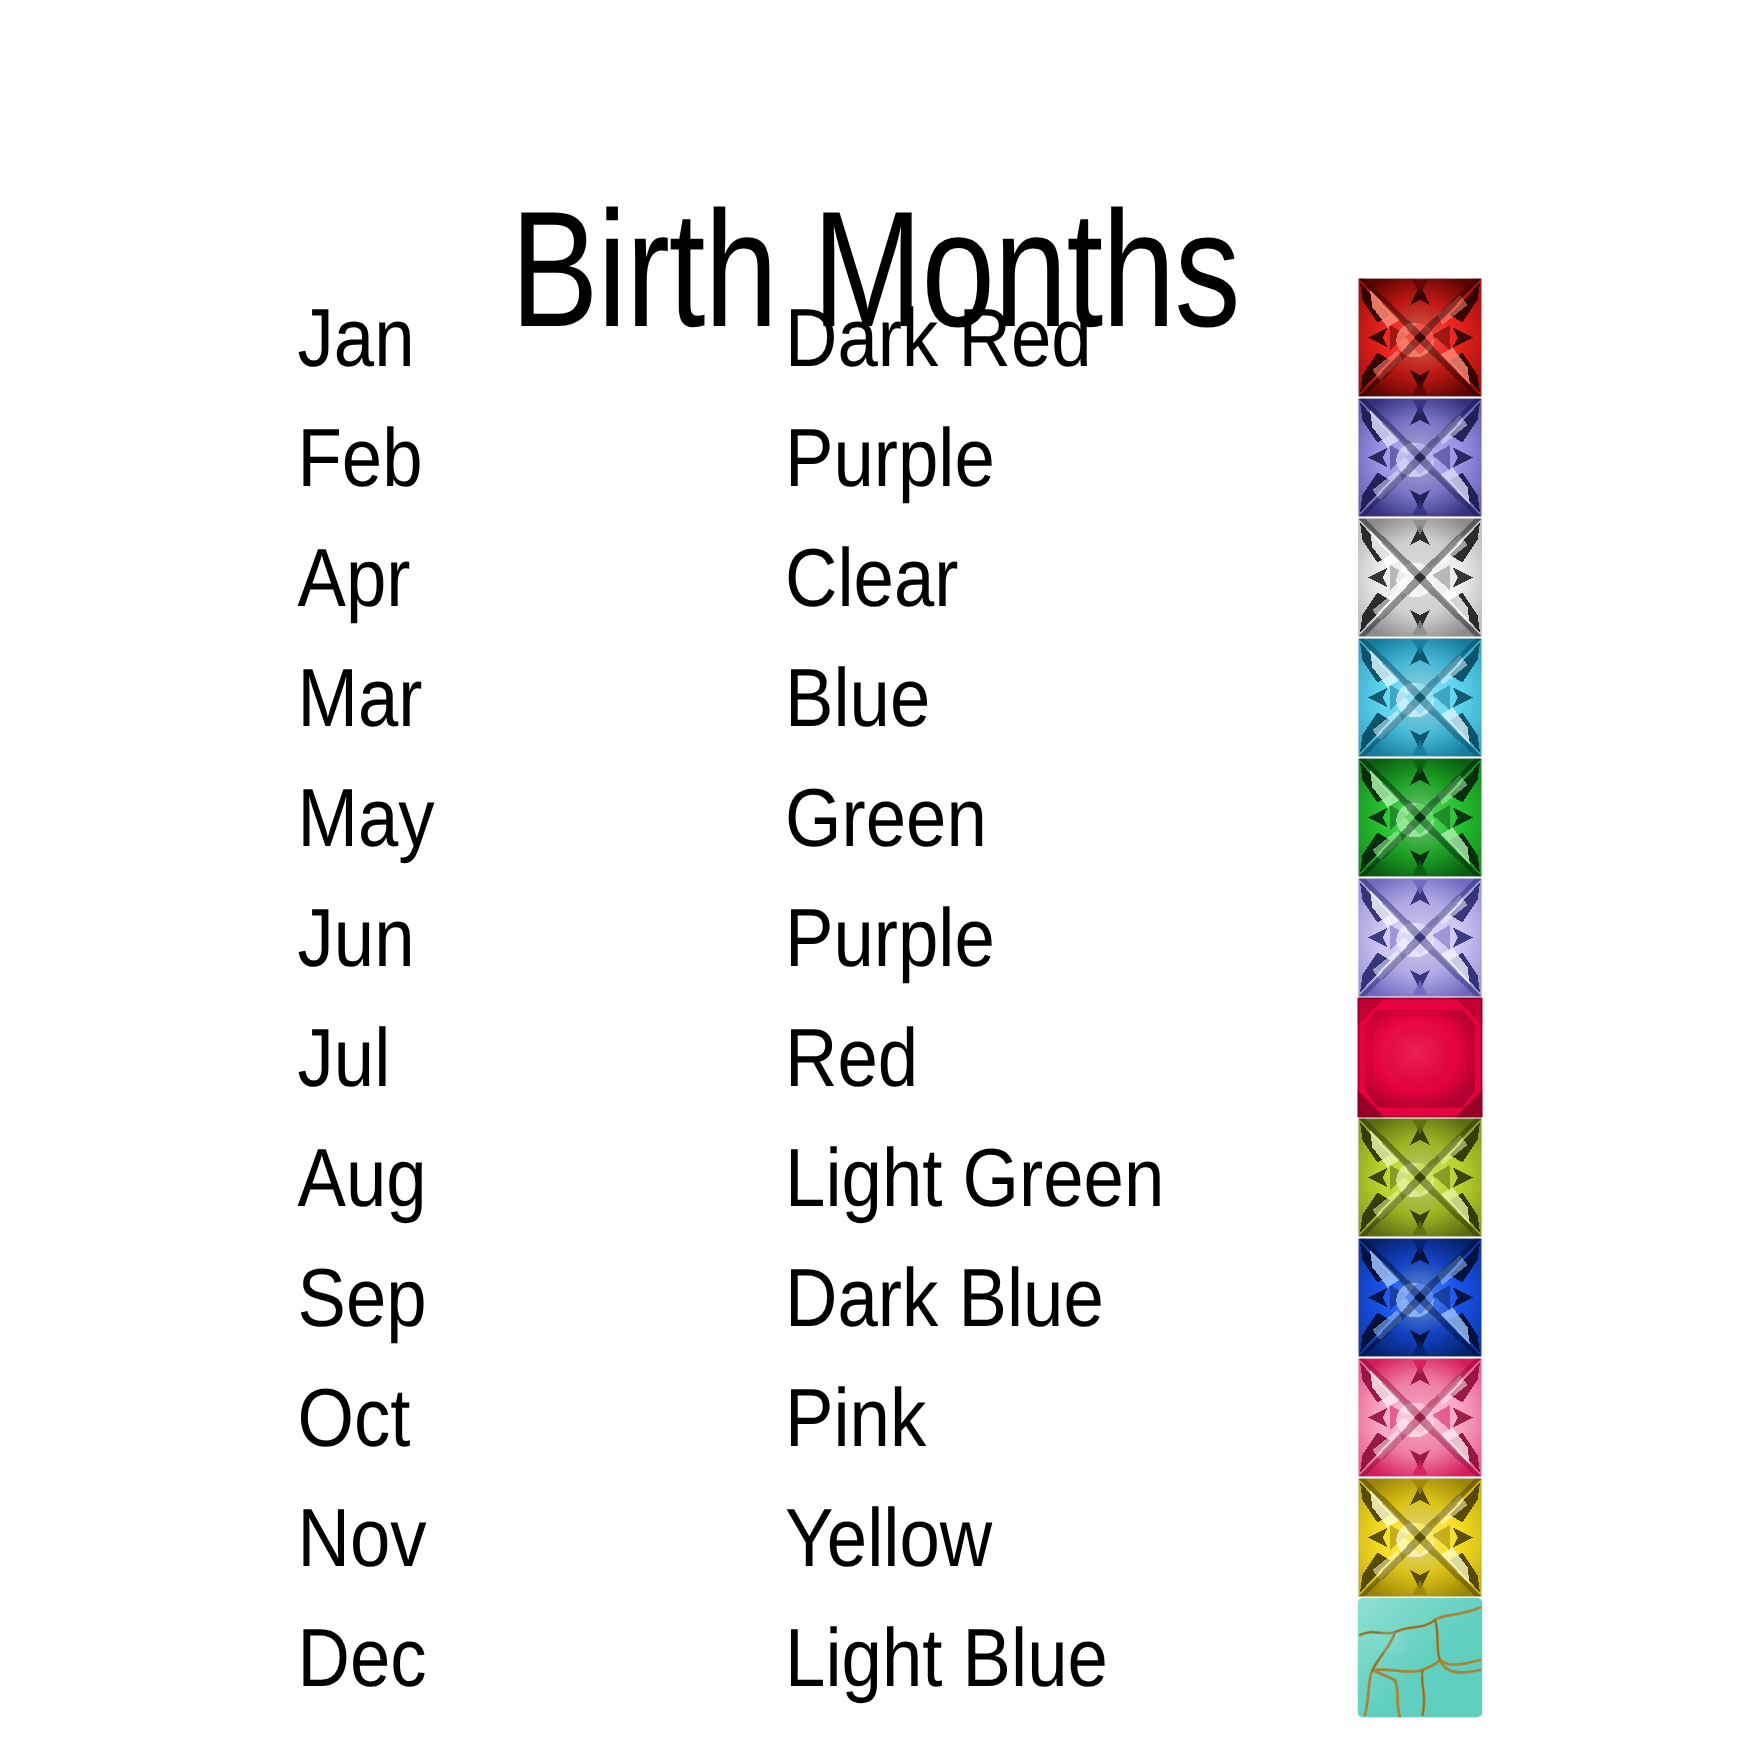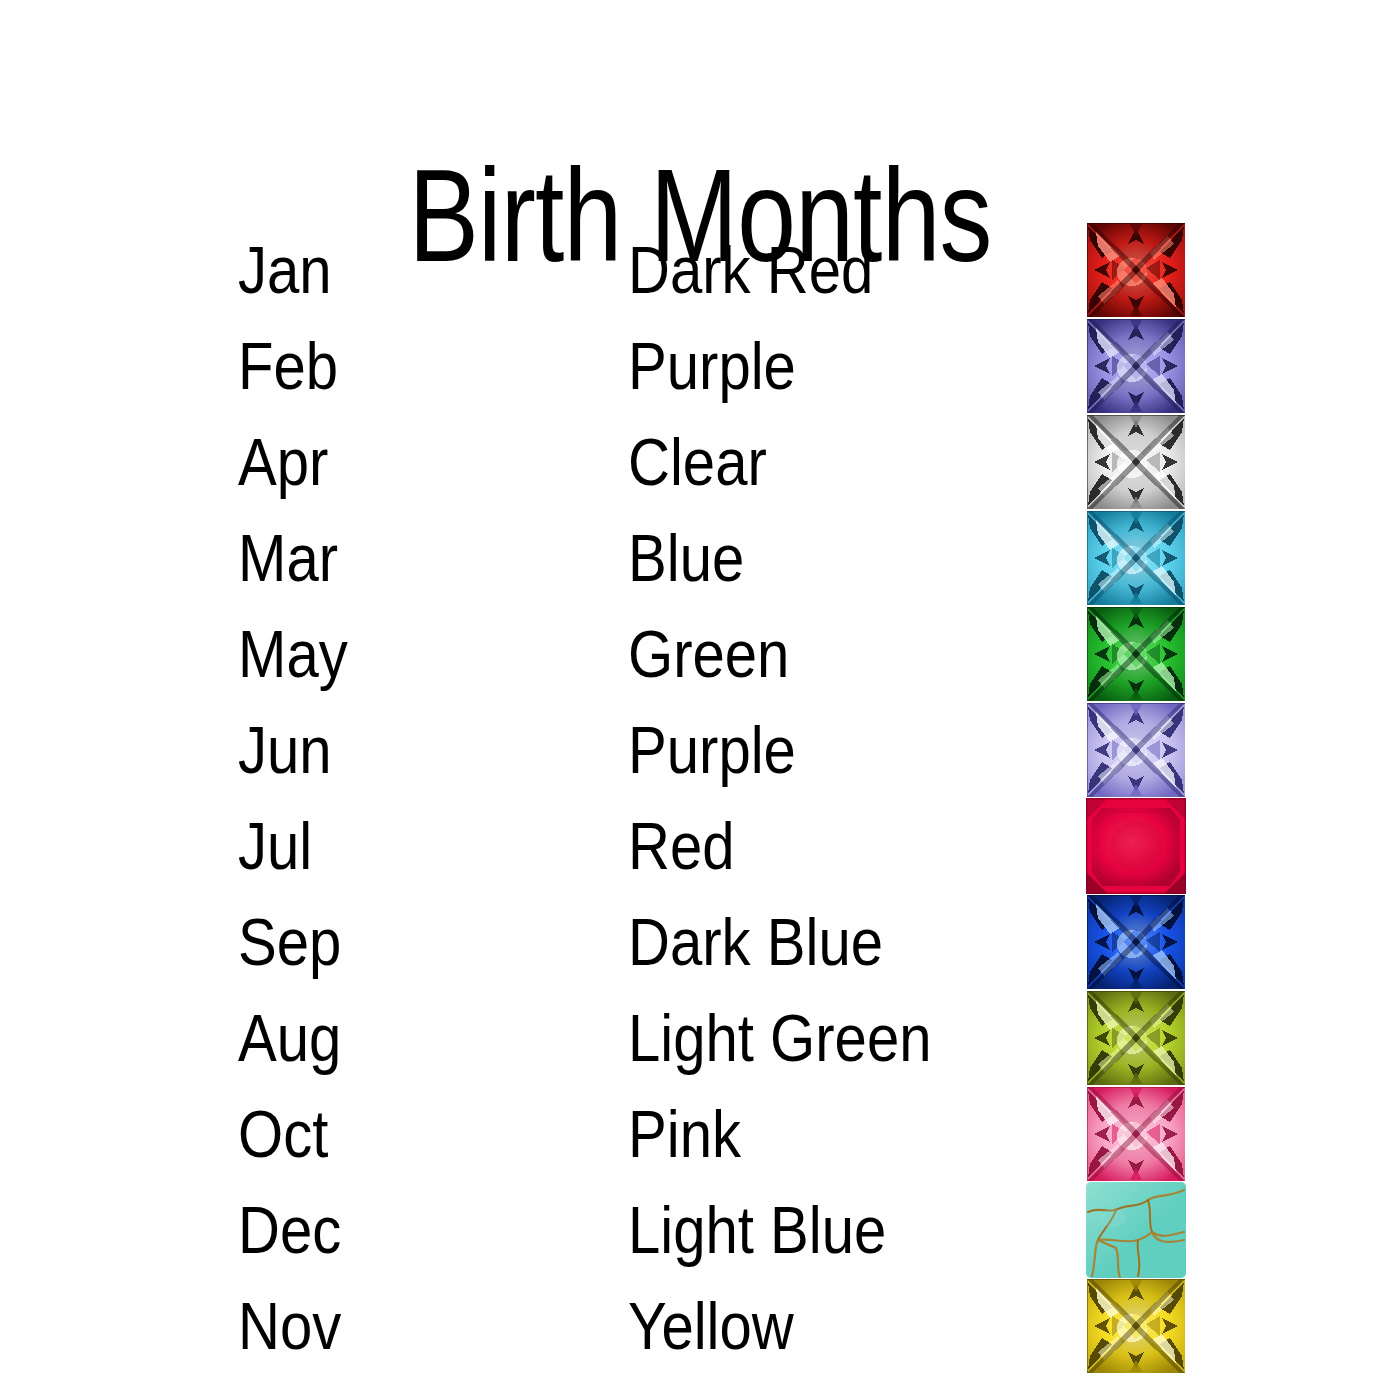--- a/index.html
+++ b/index.html
@@ -436,20 +436,75 @@
     <polygon points="0,96 22,96 0,74" fill="#78001f" opacity=".7"></polygon>
     <polygon points="100,96 78,96 100,74" fill="#78001f" opacity=".7"></polygon>
     <polygon points="16,10 84,10 94,22 94,74 84,88 16,88 6,74 6,22" fill="url(#cu6c)"></polygon>
     <polygon points="22,14 78,14 88,24 88,72 78,84 22,84 12,72 12,24" fill="none" stroke="#b00130" stroke-width="1" opacity=".35"></polygon>
     <ellipse cx="50" cy="48" rx="26" ry="25" fill="#b00130" opacity=".12"></ellipse>
     <rect x="0" y="0" width="100" height="96" fill="none" stroke="#78001f" stroke-width="3" opacity=".5"></rect>
   </svg>
         </div>
       </div>
       <div class="row">
+        <div class="cell-month">Aug</div>
+        <div class="cell-color">Light Green</div>
+        <div class="cell-gem">
+  <svg viewBox="0 0 100 96" preserveAspectRatio="none" shape-rendering="crispEdges">
+    <defs>
+      <radialGradient id="g7c" cx="50%" cy="50%" r="58%">
+        <stop offset="0%" stop-color="#e9f5a8"></stop>
+        <stop offset="55%" stop-color="#b7d42b"></stop>
+        <stop offset="100%" stop-color="#5d6b10"></stop>
+      </radialGradient>
+      <clipPath id="g7clip">
+                <rect x="1" y="1" width="98" height="94"></rect>
+              </clipPath>
+    </defs>
+    <g clip-path="url(#g7clip)">
+      <rect x="0" y="0" width="100" height="96" fill="url(#g7c)"></rect>
+
+      <polygon points="0,0 50,48 0,96" fill="#b7d42b" opacity=".55"></polygon>
+      <polygon points="100,0 50,48 100,96" fill="#b7d42b" opacity=".55"></polygon>
+      <polygon points="0,0 50,48 100,0" fill="#5d6b10" opacity=".30"></polygon>
+      <polygon points="0,96 50,48 100,96" fill="#5d6b10" opacity=".30"></polygon>
+
+      <polygon points="2,4 26,30 16,36 4,18" fill="#2c3305" opacity=".92"></polygon>
+      <polygon points="98,4 74,30 84,36 96,18" fill="#2c3305" opacity=".92"></polygon>
+      <polygon points="2,92 26,66 16,60 4,78" fill="#2c3305" opacity=".92"></polygon>
+      <polygon points="98,92 74,66 84,60 96,78" fill="#2c3305" opacity=".92"></polygon>
+
+      <polygon points="10,10 34,34 24,40 12,24" fill="#e9f5a8" opacity=".85"></polygon>
+      <polygon points="90,86 66,62 76,56 88,72" fill="#e9f5a8" opacity=".80"></polygon>
+      <polygon points="12,74 32,58 36,66 18,82" fill="#e9f5a8" opacity=".55"></polygon>
+      <polygon points="88,22 68,38 64,30 82,14" fill="#e9f5a8" opacity=".55"></polygon>
+
+      <polygon points="50,6 58,22 50,18 42,22" fill="#2c3305" opacity=".9"></polygon>
+      <polygon points="50,90 58,74 50,78 42,74" fill="#2c3305" opacity=".9"></polygon>
+      <polygon points="44,2 50,14 56,2" fill="#5d6b10" opacity=".8"></polygon>
+      <polygon points="44,94 50,82 56,94" fill="#5d6b10" opacity=".8"></polygon>
+
+      <polygon points="8,48 24,40 20,48 24,56" fill="#2c3305" opacity=".88"></polygon>
+      <polygon points="92,48 76,40 80,48 76,56" fill="#2c3305" opacity=".88"></polygon>
+      <polygon points="26,38 40,46 26,58" fill="#5d6b10" opacity=".55"></polygon>
+      <polygon points="74,38 60,46 74,58" fill="#5d6b10" opacity=".55"></polygon>
+
+      <ellipse cx="46" cy="50" rx="15" ry="14" fill="#e9f5a8" opacity=".75"></ellipse>
+      <polygon points="50,34 62,48 50,62 38,48" fill="#b7d42b" opacity=".45"></polygon>
+
+      <polygon points="0,0 5,0 55,48 50,52" fill="#2c3305" opacity=".45"></polygon>
+      <polygon points="100,0 95,0 45,48 50,52" fill="#2c3305" opacity=".45"></polygon>
+      <polygon points="0,96 5,96 55,48 50,44" fill="#2c3305" opacity=".45"></polygon>
+      <polygon points="100,96 95,96 45,48 50,44" fill="#2c3305" opacity=".45"></polygon>
+      <rect x="0" y="0" width="100" height="96" fill="none" stroke="#2c3305" stroke-width="3" opacity=".55"></rect>
+    </g>
+  </svg>
+        </div>
+      </div>
+      <div class="row">
         <div class="cell-month">Sep</div>
         <div class="cell-color">Dark Blue</div>
         <div class="cell-gem">
   <svg viewBox="0 0 100 96" preserveAspectRatio="none" shape-rendering="crispEdges">
     <defs>
       <radialGradient id="g8c" cx="50%" cy="50%" r="58%">
         <stop offset="0%" stop-color="#9fc4fb"></stop>
         <stop offset="55%" stop-color="#1852e8"></stop>
         <stop offset="100%" stop-color="#06226d"></stop>
       </radialGradient>
@@ -491,75 +546,20 @@
       <polygon points="0,0 5,0 55,48 50,52" fill="#010d33" opacity=".45"></polygon>
       <polygon points="100,0 95,0 45,48 50,52" fill="#010d33" opacity=".45"></polygon>
       <polygon points="0,96 5,96 55,48 50,44" fill="#010d33" opacity=".45"></polygon>
       <polygon points="100,96 95,96 45,48 50,44" fill="#010d33" opacity=".45"></polygon>
       <rect x="0" y="0" width="100" height="96" fill="none" stroke="#010d33" stroke-width="3" opacity=".55"></rect>
     </g>
   </svg>
         </div>
       </div>
       <div class="row">
-        <div class="cell-month">Aug</div>
-        <div class="cell-color">Light Green</div>
-        <div class="cell-gem">
-  <svg viewBox="0 0 100 96" preserveAspectRatio="none" shape-rendering="crispEdges">
-    <defs>
-      <radialGradient id="g7c" cx="50%" cy="50%" r="58%">
-        <stop offset="0%" stop-color="#e9f5a8"></stop>
-        <stop offset="55%" stop-color="#b7d42b"></stop>
-        <stop offset="100%" stop-color="#5d6b10"></stop>
-      </radialGradient>
-      <clipPath id="g7clip">
-                <rect x="1" y="1" width="98" height="94"></rect>
-              </clipPath>
-    </defs>
-    <g clip-path="url(#g7clip)">
-      <rect x="0" y="0" width="100" height="96" fill="url(#g7c)"></rect>
-
-      <polygon points="0,0 50,48 0,96" fill="#b7d42b" opacity=".55"></polygon>
-      <polygon points="100,0 50,48 100,96" fill="#b7d42b" opacity=".55"></polygon>
-      <polygon points="0,0 50,48 100,0" fill="#5d6b10" opacity=".30"></polygon>
-      <polygon points="0,96 50,48 100,96" fill="#5d6b10" opacity=".30"></polygon>
-
-      <polygon points="2,4 26,30 16,36 4,18" fill="#2c3305" opacity=".92"></polygon>
-      <polygon points="98,4 74,30 84,36 96,18" fill="#2c3305" opacity=".92"></polygon>
-      <polygon points="2,92 26,66 16,60 4,78" fill="#2c3305" opacity=".92"></polygon>
-      <polygon points="98,92 74,66 84,60 96,78" fill="#2c3305" opacity=".92"></polygon>
-
-      <polygon points="10,10 34,34 24,40 12,24" fill="#e9f5a8" opacity=".85"></polygon>
-      <polygon points="90,86 66,62 76,56 88,72" fill="#e9f5a8" opacity=".80"></polygon>
-      <polygon points="12,74 32,58 36,66 18,82" fill="#e9f5a8" opacity=".55"></polygon>
-      <polygon points="88,22 68,38 64,30 82,14" fill="#e9f5a8" opacity=".55"></polygon>
-
-      <polygon points="50,6 58,22 50,18 42,22" fill="#2c3305" opacity=".9"></polygon>
-      <polygon points="50,90 58,74 50,78 42,74" fill="#2c3305" opacity=".9"></polygon>
-      <polygon points="44,2 50,14 56,2" fill="#5d6b10" opacity=".8"></polygon>
-      <polygon points="44,94 50,82 56,94" fill="#5d6b10" opacity=".8"></polygon>
-
-      <polygon points="8,48 24,40 20,48 24,56" fill="#2c3305" opacity=".88"></polygon>
-      <polygon points="92,48 76,40 80,48 76,56" fill="#2c3305" opacity=".88"></polygon>
-      <polygon points="26,38 40,46 26,58" fill="#5d6b10" opacity=".55"></polygon>
-      <polygon points="74,38 60,46 74,58" fill="#5d6b10" opacity=".55"></polygon>
-
-      <ellipse cx="46" cy="50" rx="15" ry="14" fill="#e9f5a8" opacity=".75"></ellipse>
-      <polygon points="50,34 62,48 50,62 38,48" fill="#b7d42b" opacity=".45"></polygon>
-
-      <polygon points="0,0 5,0 55,48 50,52" fill="#2c3305" opacity=".45"></polygon>
-      <polygon points="100,0 95,0 45,48 50,52" fill="#2c3305" opacity=".45"></polygon>
-      <polygon points="0,96 5,96 55,48 50,44" fill="#2c3305" opacity=".45"></polygon>
-      <polygon points="100,96 95,96 45,48 50,44" fill="#2c3305" opacity=".45"></polygon>
-      <rect x="0" y="0" width="100" height="96" fill="none" stroke="#2c3305" stroke-width="3" opacity=".55"></rect>
-    </g>
-  </svg>
-        </div>
-      </div>
-      <div class="row">
         <div class="cell-month">Oct</div>
         <div class="cell-color">Pink</div>
         <div class="cell-gem">
   <svg viewBox="0 0 100 96" preserveAspectRatio="none" shape-rendering="crispEdges">
     <defs>
       <radialGradient id="g9c" cx="50%" cy="50%" r="58%">
         <stop offset="0%" stop-color="#ffeaf2"></stop>
         <stop offset="55%" stop-color="#f9a8c6"></stop>
         <stop offset="100%" stop-color="#d61a5c"></stop>
       </radialGradient>
@@ -596,20 +596,75 @@
       <polygon points="74,38 60,46 74,58" fill="#d61a5c" opacity=".55"></polygon>
 
       <ellipse cx="46" cy="50" rx="15" ry="14" fill="#ffeaf2" opacity=".75"></ellipse>
       <polygon points="50,34 62,48 50,62 38,48" fill="#f9a8c6" opacity=".45"></polygon>
 
       <polygon points="0,0 5,0 55,48 50,52" fill="#8f0f39" opacity=".45"></polygon>
       <polygon points="100,0 95,0 45,48 50,52" fill="#8f0f39" opacity=".45"></polygon>
       <polygon points="0,96 5,96 55,48 50,44" fill="#8f0f39" opacity=".45"></polygon>
       <polygon points="100,96 95,96 45,48 50,44" fill="#8f0f39" opacity=".45"></polygon>
       <rect x="0" y="0" width="100" height="96" fill="none" stroke="#8f0f39" stroke-width="3" opacity=".55"></rect>
+    </g>
+  </svg>
+        </div>
+      </div>
+      <div class="row">
+        <div class="cell-month">Nov</div>
+        <div class="cell-color">Yellow</div>
+        <div class="cell-gem">
+  <svg viewBox="0 0 100 96" preserveAspectRatio="none" shape-rendering="crispEdges">
+    <defs>
+      <radialGradient id="g10c" cx="50%" cy="50%" r="58%">
+        <stop offset="0%" stop-color="#fffbc8"></stop>
+        <stop offset="55%" stop-color="#f5dd22"></stop>
+        <stop offset="100%" stop-color="#9c8505"></stop>
+      </radialGradient>
+      <clipPath id="g10clip">
+                <rect x="1" y="1" width="98" height="94"></rect>
+              </clipPath>
+    </defs>
+    <g clip-path="url(#g10clip)">
+      <rect x="0" y="0" width="100" height="96" fill="url(#g10c)"></rect>
+
+      <polygon points="0,0 50,48 0,96" fill="#f5dd22" opacity=".55"></polygon>
+      <polygon points="100,0 50,48 100,96" fill="#f5dd22" opacity=".55"></polygon>
+      <polygon points="0,0 50,48 100,0" fill="#9c8505" opacity=".30"></polygon>
+      <polygon points="0,96 50,48 100,96" fill="#9c8505" opacity=".30"></polygon>
+
+      <polygon points="2,4 26,30 16,36 4,18" fill="#4b4002" opacity=".92"></polygon>
+      <polygon points="98,4 74,30 84,36 96,18" fill="#4b4002" opacity=".92"></polygon>
+      <polygon points="2,92 26,66 16,60 4,78" fill="#4b4002" opacity=".92"></polygon>
+      <polygon points="98,92 74,66 84,60 96,78" fill="#4b4002" opacity=".92"></polygon>
+
+      <polygon points="10,10 34,34 24,40 12,24" fill="#fffbc8" opacity=".85"></polygon>
+      <polygon points="90,86 66,62 76,56 88,72" fill="#fffbc8" opacity=".80"></polygon>
+      <polygon points="12,74 32,58 36,66 18,82" fill="#fffbc8" opacity=".55"></polygon>
+      <polygon points="88,22 68,38 64,30 82,14" fill="#fffbc8" opacity=".55"></polygon>
+
+      <polygon points="50,6 58,22 50,18 42,22" fill="#4b4002" opacity=".9"></polygon>
+      <polygon points="50,90 58,74 50,78 42,74" fill="#4b4002" opacity=".9"></polygon>
+      <polygon points="44,2 50,14 56,2" fill="#9c8505" opacity=".8"></polygon>
+      <polygon points="44,94 50,82 56,94" fill="#9c8505" opacity=".8"></polygon>
+
+      <polygon points="8,48 24,40 20,48 24,56" fill="#4b4002" opacity=".88"></polygon>
+      <polygon points="92,48 76,40 80,48 76,56" fill="#4b4002" opacity=".88"></polygon>
+      <polygon points="26,38 40,46 26,58" fill="#9c8505" opacity=".55"></polygon>
+      <polygon points="74,38 60,46 74,58" fill="#9c8505" opacity=".55"></polygon>
+
+      <ellipse cx="46" cy="50" rx="15" ry="14" fill="#fffbc8" opacity=".75"></ellipse>
+      <polygon points="50,34 62,48 50,62 38,48" fill="#f5dd22" opacity=".45"></polygon>
+
+      <polygon points="0,0 5,0 55,48 50,52" fill="#4b4002" opacity=".45"></polygon>
+      <polygon points="100,0 95,0 45,48 50,52" fill="#4b4002" opacity=".45"></polygon>
+      <polygon points="0,96 5,96 55,48 50,44" fill="#4b4002" opacity=".45"></polygon>
+      <polygon points="100,96 95,96 45,48 50,44" fill="#4b4002" opacity=".45"></polygon>
+      <rect x="0" y="0" width="100" height="96" fill="none" stroke="#4b4002" stroke-width="3" opacity=".55"></rect>
     </g>
   </svg>
         </div>
       </div>
       <div class="row">
         <div class="cell-month">Dec</div>
         <div class="cell-color">Light Blue</div>
         <div class="cell-gem">
   <svg viewBox="0 0 100 96" preserveAspectRatio="none">
     <defs>
@@ -633,70 +688,15 @@
     <g fill="none" stroke="#7c5a18" stroke-width="1" stroke-linecap="round" opacity=".6">
       <path d="M2,30 C14,24 22,32 32,27 C42,22 52,26 62,18"></path>
       <path d="M30,28 C26,40 18,46 12,58"></path>
       <path d="M52,58 C50,70 56,78 52,94"></path>
       <path d="M62,18 C66,30 62,40 66,50"></path>
     </g>
     <ellipse cx="26" cy="36" rx="14" ry="9" fill="#8fe0d2" opacity=".25"></ellipse>
   </svg>
         </div>
       </div>
-      <div class="row">
-        <div class="cell-month">Nov</div>
-        <div class="cell-color">Yellow</div>
-        <div class="cell-gem">
-  <svg viewBox="0 0 100 96" preserveAspectRatio="none" shape-rendering="crispEdges">
-    <defs>
-      <radialGradient id="g10c" cx="50%" cy="50%" r="58%">
-        <stop offset="0%" stop-color="#fffbc8"></stop>
-        <stop offset="55%" stop-color="#f5dd22"></stop>
-        <stop offset="100%" stop-color="#9c8505"></stop>
-      </radialGradient>
-      <clipPath id="g10clip">
-                <rect x="1" y="1" width="98" height="94"></rect>
-              </clipPath>
-    </defs>
-    <g clip-path="url(#g10clip)">
-      <rect x="0" y="0" width="100" height="96" fill="url(#g10c)"></rect>
-
-      <polygon points="0,0 50,48 0,96" fill="#f5dd22" opacity=".55"></polygon>
-      <polygon points="100,0 50,48 100,96" fill="#f5dd22" opacity=".55"></polygon>
-      <polygon points="0,0 50,48 100,0" fill="#9c8505" opacity=".30"></polygon>
-      <polygon points="0,96 50,48 100,96" fill="#9c8505" opacity=".30"></polygon>
-
-      <polygon points="2,4 26,30 16,36 4,18" fill="#4b4002" opacity=".92"></polygon>
-      <polygon points="98,4 74,30 84,36 96,18" fill="#4b4002" opacity=".92"></polygon>
-      <polygon points="2,92 26,66 16,60 4,78" fill="#4b4002" opacity=".92"></polygon>
-      <polygon points="98,92 74,66 84,60 96,78" fill="#4b4002" opacity=".92"></polygon>
-
-      <polygon points="10,10 34,34 24,40 12,24" fill="#fffbc8" opacity=".85"></polygon>
-      <polygon points="90,86 66,62 76,56 88,72" fill="#fffbc8" opacity=".80"></polygon>
-      <polygon points="12,74 32,58 36,66 18,82" fill="#fffbc8" opacity=".55"></polygon>
-      <polygon points="88,22 68,38 64,30 82,14" fill="#fffbc8" opacity=".55"></polygon>
-
-      <polygon points="50,6 58,22 50,18 42,22" fill="#4b4002" opacity=".9"></polygon>
-      <polygon points="50,90 58,74 50,78 42,74" fill="#4b4002" opacity=".9"></polygon>
-      <polygon points="44,2 50,14 56,2" fill="#9c8505" opacity=".8"></polygon>
-      <polygon points="44,94 50,82 56,94" fill="#9c8505" opacity=".8"></polygon>
-
-      <polygon points="8,48 24,40 20,48 24,56" fill="#4b4002" opacity=".88"></polygon>
-      <polygon points="92,48 76,40 80,48 76,56" fill="#4b4002" opacity=".88"></polygon>
-      <polygon points="26,38 40,46 26,58" fill="#9c8505" opacity=".55"></polygon>
-      <polygon points="74,38 60,46 74,58" fill="#9c8505" opacity=".55"></polygon>
-
-      <ellipse cx="46" cy="50" rx="15" ry="14" fill="#fffbc8" opacity=".75"></ellipse>
-      <polygon points="50,34 62,48 50,62 38,48" fill="#f5dd22" opacity=".45"></polygon>
-
-      <polygon points="0,0 5,0 55,48 50,52" fill="#4b4002" opacity=".45"></polygon>
-      <polygon points="100,0 95,0 45,48 50,52" fill="#4b4002" opacity=".45"></polygon>
-      <polygon points="0,96 5,96 55,48 50,44" fill="#4b4002" opacity=".45"></polygon>
-      <polygon points="100,96 95,96 45,48 50,44" fill="#4b4002" opacity=".45"></polygon>
-      <rect x="0" y="0" width="100" height="96" fill="none" stroke="#4b4002" stroke-width="3" opacity=".55"></rect>
-    </g>
-  </svg>
-        </div>
-      </div>
     </div>
 
 </div>
 
 </body></html>

